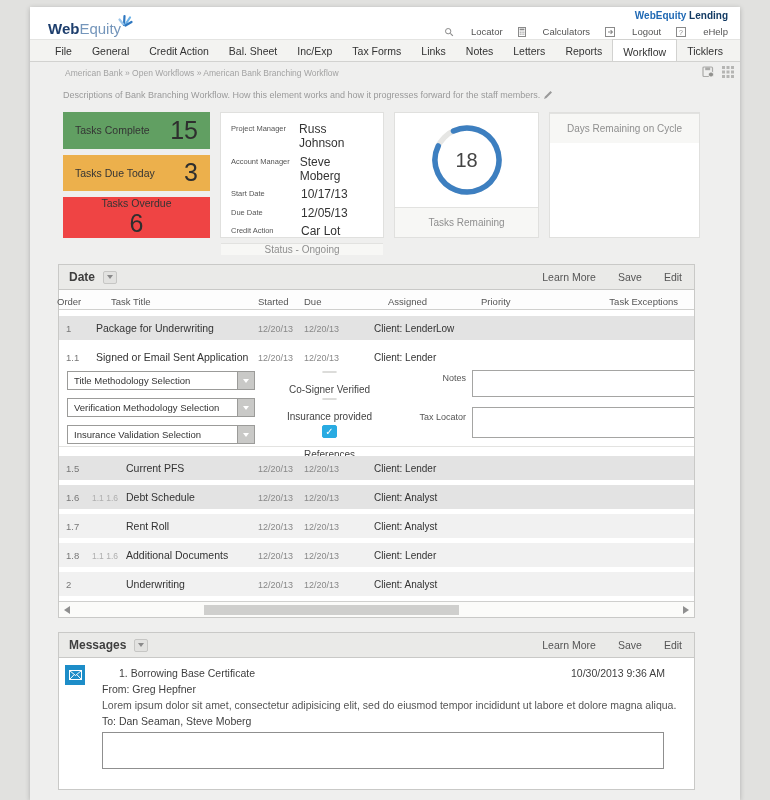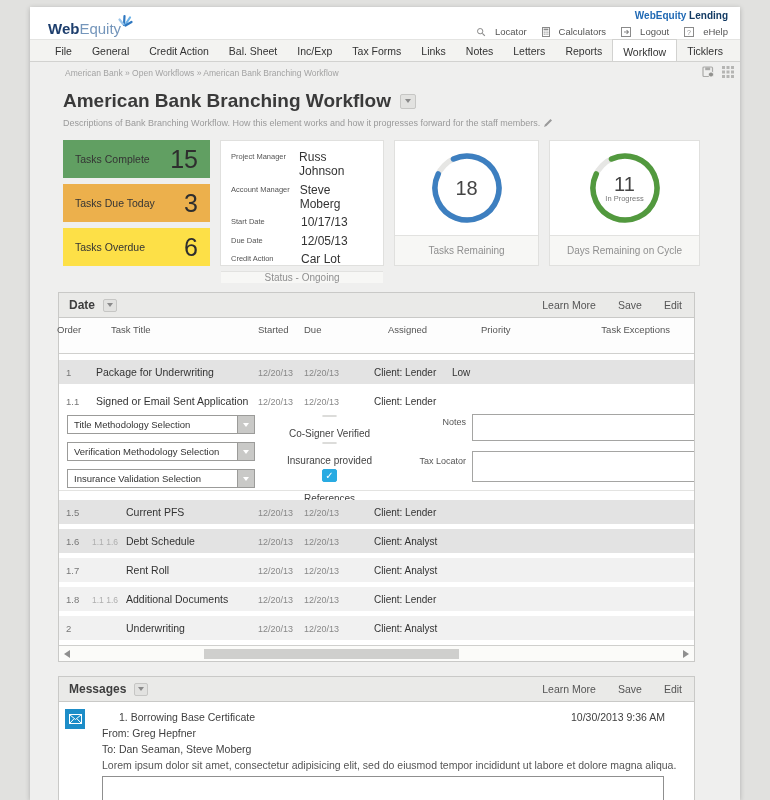--- a/index.html
+++ b/index.html
@@ -16,21 +16,21 @@
   
   .topbar { height:32px; background:#fff; position:relative; }
   .logo { position:absolute; left:18px; top:7px; font-size:15px; white-space:nowrap; }
   .lg-web { color:#1d3e6d; font-weight:700; }
   .lg-equity { color:#7596bb; }
   .logo svg { vertical-align:6px; margin-left:-3px; }
   .top-right { position:absolute; right:12px; top:3px; text-align:right; }
   .product-line { font-size:10px; font-weight:700; }
   .prod { color:#1f69b4; } .prod-suffix { color:#123a63; }
   .top-links { margin-top:5px; display:flex; gap:15px; justify-content:flex-end; }
-  .tlink { display:inline-flex; align-items:center; gap:9px; font-size:9.5px; color:#555; cursor:pointer; }
+  .tlink { display:inline-flex; align-items:center; gap:17px; font-size:9.5px; color:#555; cursor:pointer; }
 
   
   .tabbar { height:23px; background:#f3f3f1; border-top:1px solid #e4e4e2; border-bottom:1px solid #d2d2d0;
             display:flex; padding-left:15px; }
   .tab { font-size:10.5px; color:#333; padding:5px 10px 0; cursor:pointer; }
   .tab.active { background:#fff; border:1px solid #d2d2d0; border-bottom:none; margin-top:-1px; padding-top:6px; }
 
   
   .crumbrow { height:22px; display:flex; align-items:center; padding:0 6px 0 35px; }
   .crumb { font-size:8.5px; color:#a3a3a3; }
@@ -69,37 +69,37 @@
   
   .panel { margin:26px 0 0 28px; width:637px; border:1px solid #c9c9c7; background:#fff; }
   .panel-head { height:25px; background:#eaeae8; border-bottom:1px solid #c9c9c7;
                 display:flex; align-items:center; padding:0 12px 0 10px; gap:8px; }
   .panel-title { font-size:12px; font-weight:700; color:#3e3e3e; }
   .dd-btn.small { width:14px; height:13px; }
   .panel-actions { margin-left:auto; display:flex; gap:22px; }
   .pact { font-size:10.5px; color:#555; cursor:pointer; }
 
   
-  .thead { height:36px; border-bottom:1px solid #d0d0ce; position:relative; background:#fdfdfd; }
+  .thead { height:20px; border-bottom:1px solid #d0d0ce; position:relative; background:#fdfdfd; }
   .thead span { position:absolute; top:6px; font-size:9.5px; color:#555; white-space:nowrap; }
-  .c0{left:-2px}.c1{left:52px}.c2{left:199px}.c3{left:245px}.c4{left:329px}.c5{left:422px}.c6{right:24px}
+  .c0{left:-2px}.c1{left:52px}.c2{left:199px}.c3{left:245px}.c4{left:329px}.c5{left:422px}.c6{right:16px}
   .rows { padding-top:6px; overflow:hidden; }
   .trow { height:24px; margin-bottom:5px; position:relative; background:#f1f1f1; cursor:pointer; }
   .trow.dark { background:#e3e3e3; }
   .trow.light { background:#f1f1f1; }
   .trow.white { background:#fff; margin-bottom:0; }
   .trow span { position:absolute; white-space:nowrap; }
   .c-order { left:7px; top:7px; font-size:9.5px; color:#777; }
   .c-sub   { left:33px; top:8px; font-size:8.5px; color:#aeaeae; }
   .c-title { left:37px; top:6px; font-size:10.5px; color:#333; }
   .trow.indent .c-title { left:67px; }
   .c-start { left:199px; top:8px; font-size:9px; color:#888; }
   .c-due   { left:245px; top:8px; font-size:9px; color:#888; }
   .c-asg   { left:315px; top:7px; font-size:10px; color:#333; }
-  .c-pri   { left:377px; top:7px; font-size:10px; color:#333;margin-left:16px; }
+  .c-pri   { left:377px; top:7px; font-size:10px; color:#333; }
   .row-icons { position:absolute; right:-12px; top:-1px; display:flex; gap:2px; }
 
   
   .expanded { position:relative; height:78px; background:#fff; margin-bottom:9px;
               border-bottom:1px solid #e3e3e1; }
   .sel-col { position:absolute; left:8px; top:0; width:188px; }
   .fselect { height:19px; border:1px solid #9b9b99; background:#fff; display:flex; align-items:center;
              cursor:pointer; }
   .fselect + .fselect { margin-top:8px; }
   .sel-col .fselect:first-child { margin-top:2px; }
@@ -234,44 +234,38 @@
               <rect x="4.5" y="4.5" width="3" height="3"></rect>
               <rect x="9" y="4.5" width="3" height="3"></rect>
               <rect x="0" y="9" width="3" height="3"></rect>
               <rect x="4.5" y="9" width="3" height="3"></rect>
               <rect x="9" y="9" width="3" height="3"></rect>
             </g>
           </svg></span>
     </span>
   </div>
 
-  <div class="titlerow">
-    <h1 class="page-title">American Bank Branching Workflow</h1>
-    <span class="dd-btn">
-        <i class="chev"></i>
-      </span>
-  </div>
   <div class="descrow">
     <span>Descriptions of Bank Branching Workflow.  How this element works and how it progresses forward for the staff members.</span>
     <svg width="10" height="10" viewBox="0 0 10 10">
         <path d="M1 9 L2 6.5 L7.5 1 L9 2.5 L3.5 8 Z" fill="#9a9a9a"></path>
       </svg>
   </div>
 
   <div class="cards">
     <div class="stack">
         <div class="scard" style="background: rgb(97, 159, 98);">
           <span class="lbl">Tasks Complete</span>
           <span class="val">15</span>
         </div>
         <div class="scard" style="background: rgb(236, 176, 76);">
           <span class="lbl">Tasks Due Today</span>
           <span class="val">3</span>
         </div>
-        <div class="scard" style="background: #fde047;">
+        <div class="scard" style="background: #ef4444; flex-direction: column;">
           <span class="lbl">Tasks Overdue</span>
           <span class="val">6</span>
         </div>
       </div>
 
     <div class="card info-card">
       <div class="info-rows">
           <div class="irow">
             <span class="il">Project Manager</span>
             <span class="iv">Russ Johnson</span>
@@ -303,30 +297,20 @@
             <circle class="ring-arc" cx="38" cy="38" r="32" stroke-width="5.5" fill="none" stroke-linecap="round" stroke-dasharray="179 22" transform="rotate(-115 38 38)" stroke="#3d7fc0"></circle>
           </svg>
         <div class="ring-center">
           <div class="ring-num">18</div>
         </div>
       </div>
       <div class="card-strip">Tasks Remaining</div>
     </div>
 
     <div class="card ring-card ring2">
-      <div class="ring-wrap">
-        <svg width="76" height="76" viewBox="0 0 76 76">
-            <circle cx="38" cy="38" r="32" stroke="#e6e6e4" stroke-width="5.5" fill="none"></circle>
-            <circle class="ring-arc" cx="38" cy="38" r="32" stroke-width="5.5" fill="none" stroke-linecap="round" stroke-dasharray="179 22" transform="rotate(-115 38 38)" stroke="#52993e"></circle>
-          </svg>
-        <div class="ring-center">
-          <div class="ring-num">11</div>
-          <div class="ring-sub">In Progress</div>
-        </div>
-      </div>
       <div class="card-strip">Days Remaining on Cycle</div>
     </div>
   </div>
 
   <div class="panel">
     <div class="panel-head">
       <span class="panel-title">Date</span>
       <span class="dd-btn small">
           <i class="chev"></i>
         </span>
@@ -474,20 +458,20 @@
           </svg>
         </span>
       <div class="msg-top">
         <span class="msg-subj" style="margin-left:30px">
           <span>1.</span>
           <span>Borrowing Base Certificate</span>
         </span>
         <span class="msg-date">10/30/2013  9:36 AM</span>
       </div>
       <div class="msg-line">From: Greg Hepfner</div>
+      <div class="msg-line mbody">Lorem ipsum dolor sit amet, consectetur adipisicing elit, sed do eiusmod tempor incididunt ut labore et dolore magna aliqua.</div>
       <div class="msg-line">To:  Dan Seaman, Steve Moberg</div>
-      <div class="msg-line mbody">Lorem ipsum dolor sit amet, consectetur adipisicing elit, sed do eiusmod tempor incididunt ut labore et dolore magna aliqua.</div>
       <textarea class="reply-ta" style=""></textarea>
       
     </div>
   </div>
 
 </div>
 
 </body></html>

